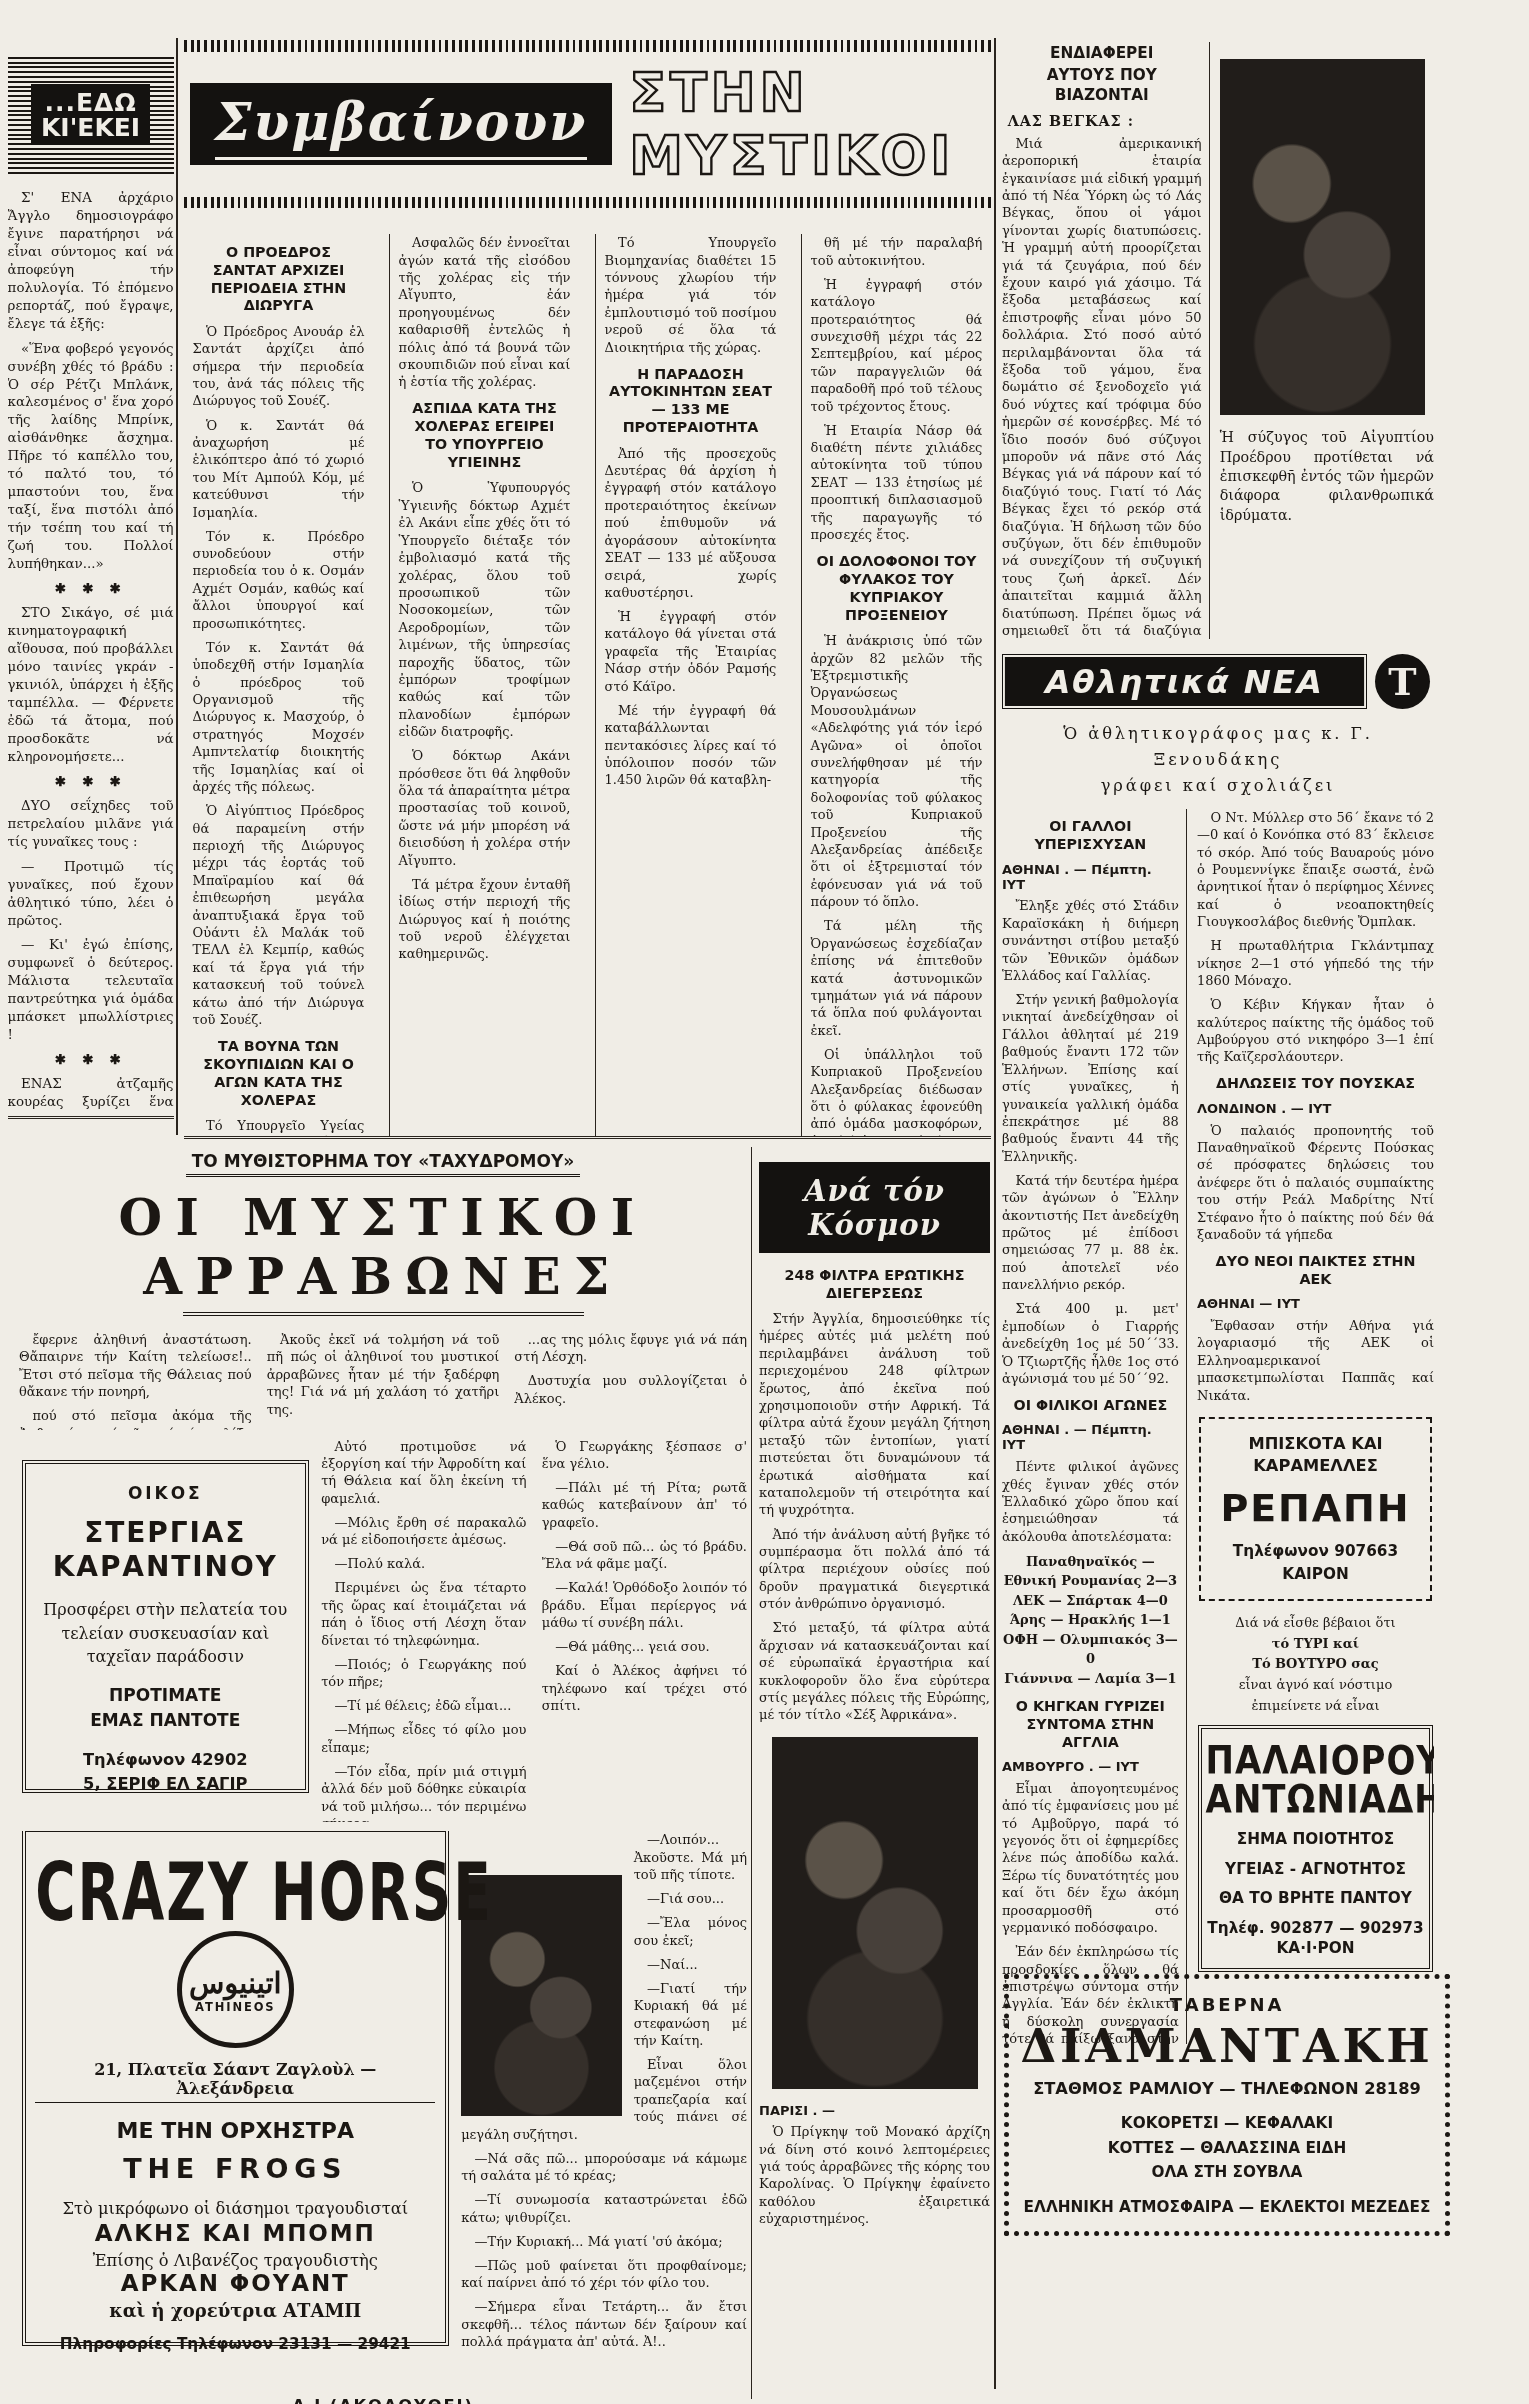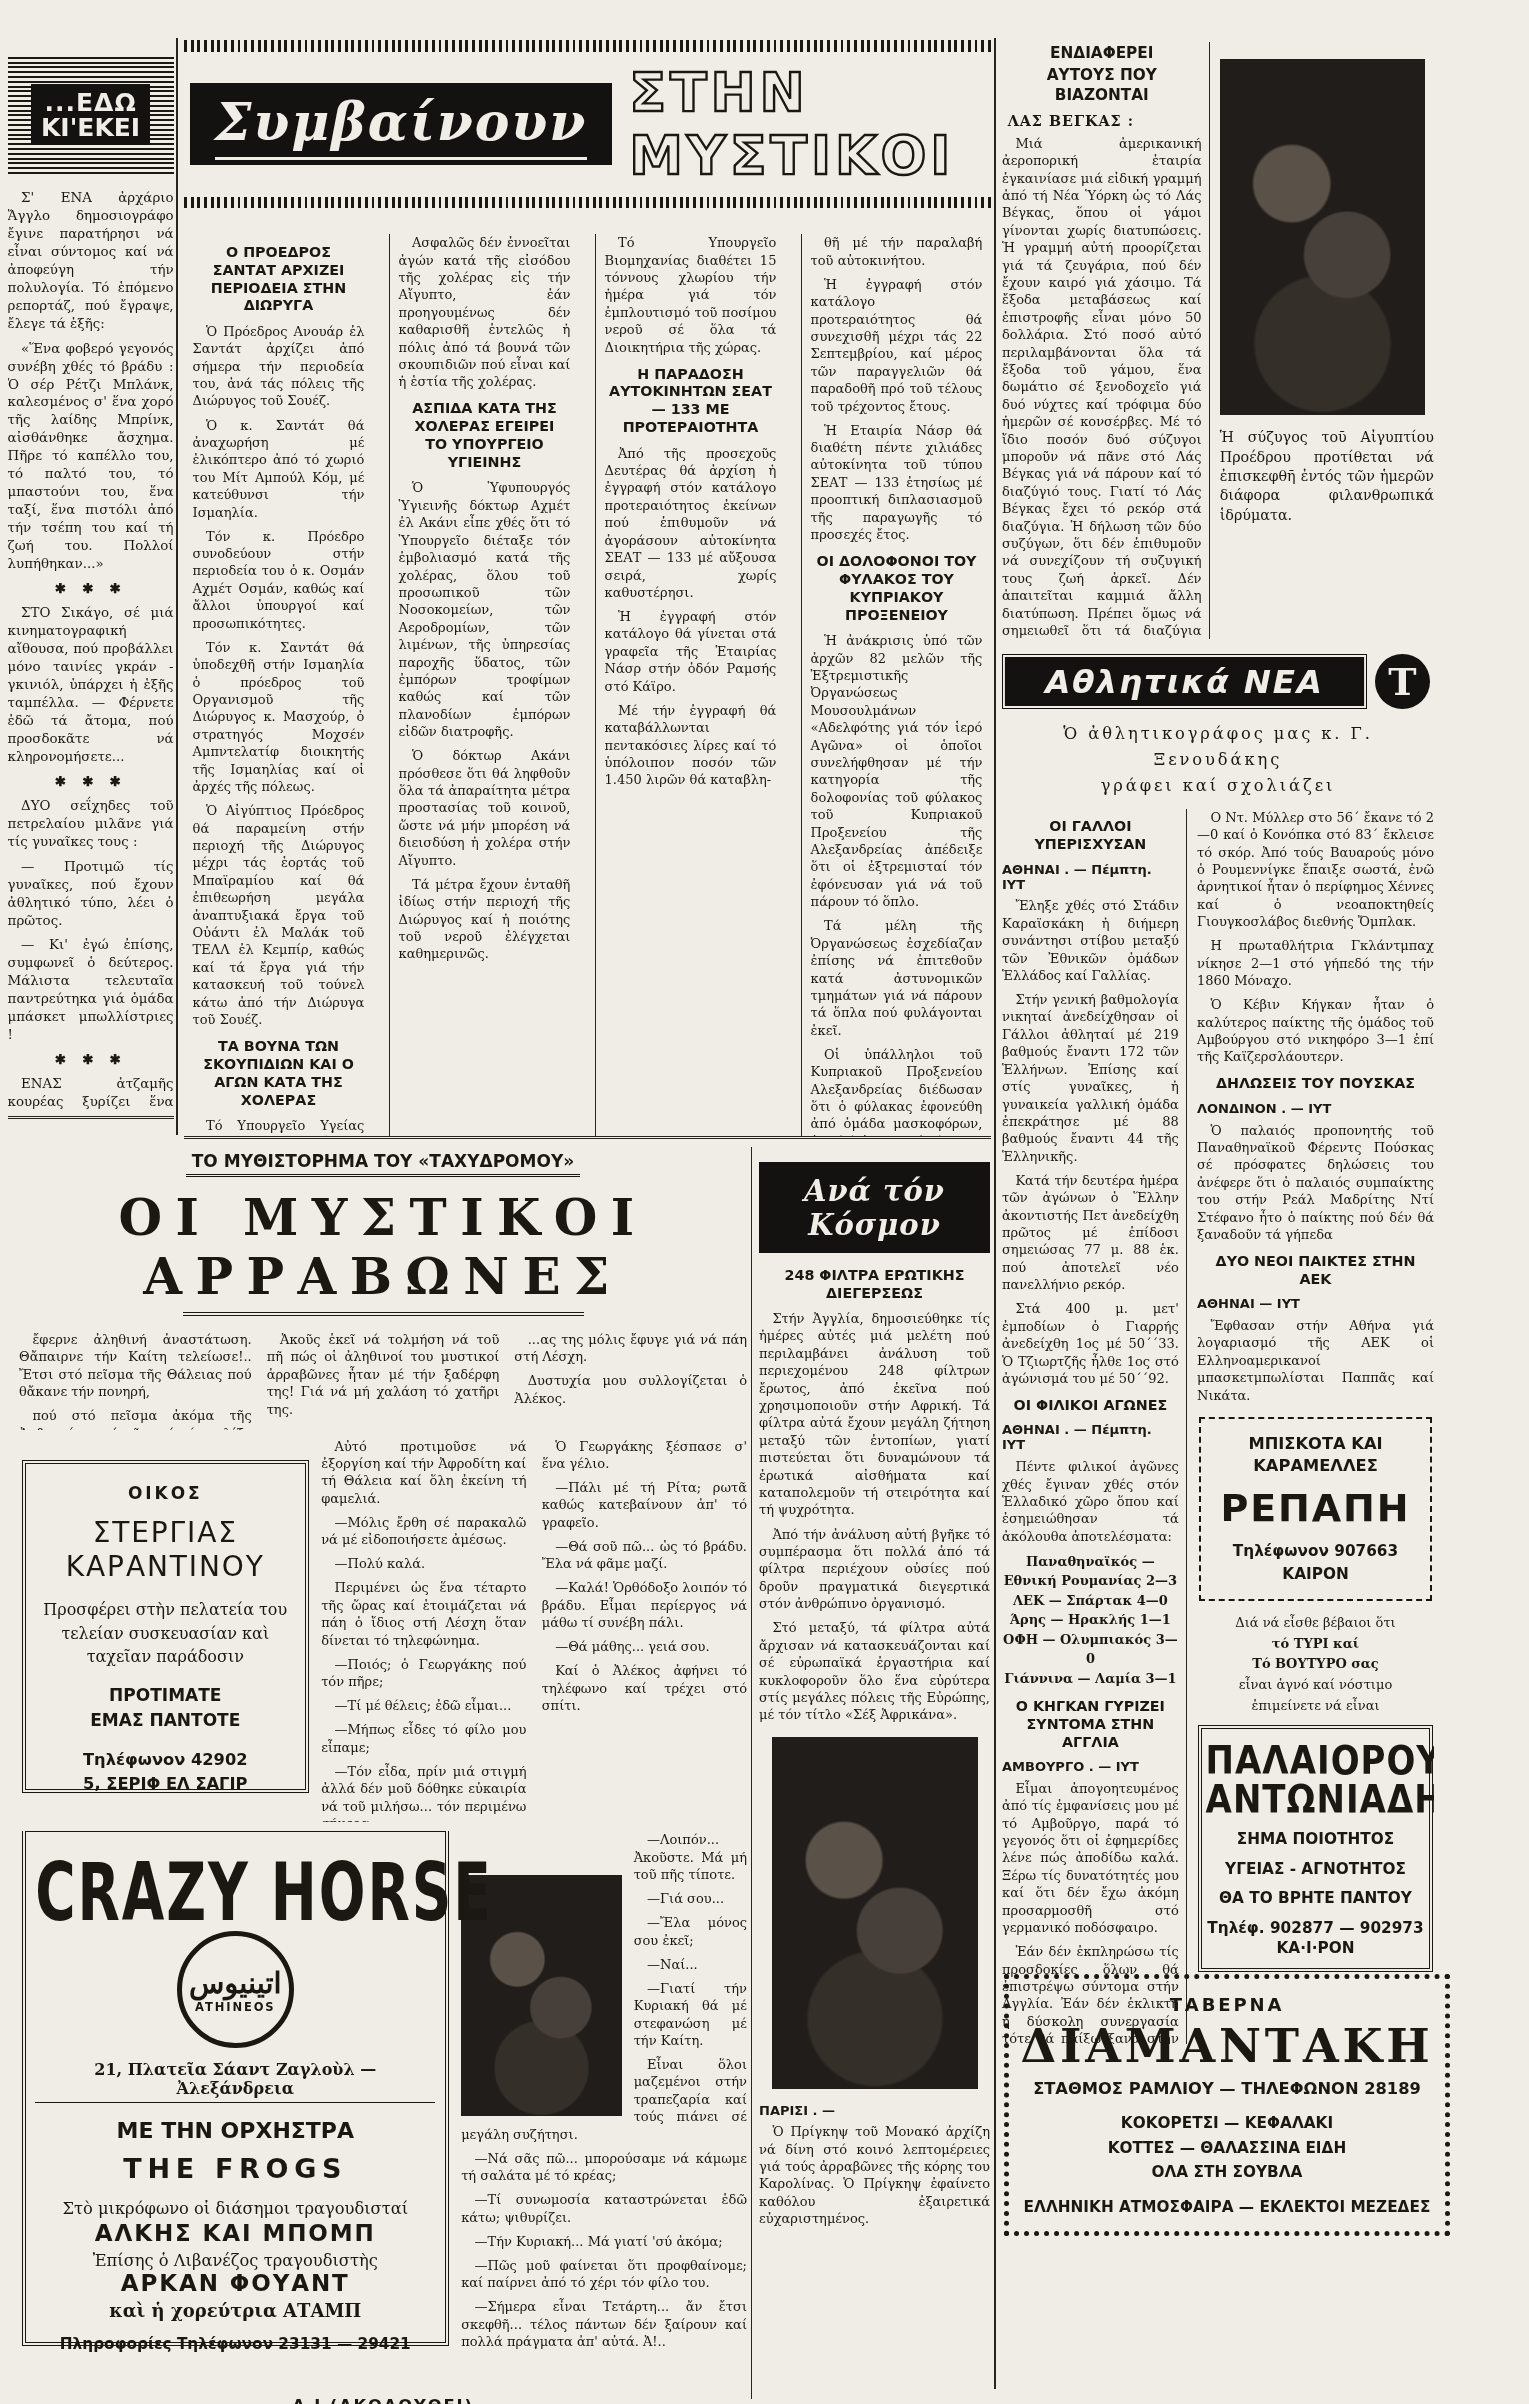--- a/index.html
+++ b/index.html
@@ -97,21 +97,21 @@
                letter-spacing:13.4px;margin:17px 0 5.7px 0;}
   .novel-title-rule{width:401px;margin:0 auto 15.3px auto;border-top:4.8px double #1b1713;}
   .band-a{display:flex;gap:15px;height:99px;overflow:hidden;}
   .band-a .ncol{flex:1 1 0;}
   .band-b{display:flex;gap:15.3px;margin-top:7.6px;height:384px;overflow:hidden;}
   .band-c{display:flex;gap:15.3px;margin-top:9.6px;height:540px;overflow:hidden;}
   .nflow{flex:1 1 0;overflow:hidden;}
   .stergias{width:260px;flex:0 0 260px;border:1px solid #1b1713;outline:1px solid #1b1713;outline-offset:2.9px;
             margin:25px 0 0 5.7px;padding:19px 9.6px;text-align:center;height:287px;}
   .stergias .oikos{font-family:"DejaVu Sans",sans-serif;font-weight:bold;font-size:17px;letter-spacing:2.9px;}
-  .stergias .name{font-family:"DejaVu Sans",sans-serif;font-weight:normal;font-size:28px;letter-spacing:1.9px;line-height:1.2;margin-top:13.4px;}
+  .stergias .name{font-family:"DejaVu Sans",sans-serif;font-weight:bold;font-size:28px;letter-spacing:1.9px;line-height:1.2;margin-top:13.4px;}
   .stergias .body{font-size:16px;line-height:1.45;margin-top:15.3px;}
   .stergias .slogan{font-family:"DejaVu Sans",sans-serif;font-weight:bold;font-size:17px;line-height:1.45;margin-top:15.3px;}
   .stergias .tel{font-family:"DejaVu Sans",sans-serif;font-weight:bold;font-size:16.3px;line-height:1.5;margin-top:15.3px;}
   .crazy{width:400px;flex:0 0 400px;border:1.9px solid #1b1713;outline:1px solid #1b1713;outline-offset:2.9px;
          margin-left:5.7px;padding:13.4px 9.6px;text-align:center;height:483px;}
   .crazy-title{font-family:"DejaVu Sans",sans-serif;font-weight:bold;font-size:55px;letter-spacing:1.9px;
                transform:scaleY(1.45);transform-origin:top;height:82px;white-space:nowrap;}
   .stamp{width:107px;height:107px;border:5.7px solid #1b1713;border-radius:50%;margin:3.8px auto 1.9px auto;
          display:flex;flex-direction:column;align-items:center;justify-content:center;}
   .stamp .ar{font-size:29px;font-weight:bold;}

